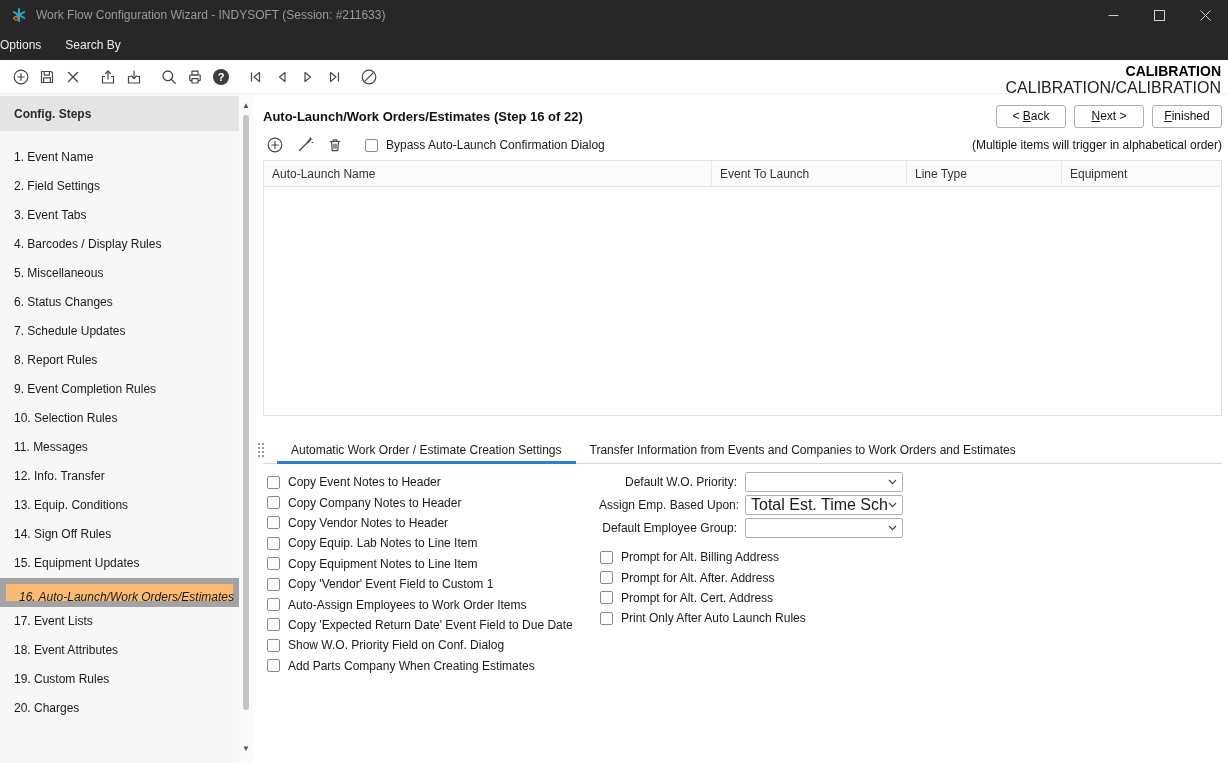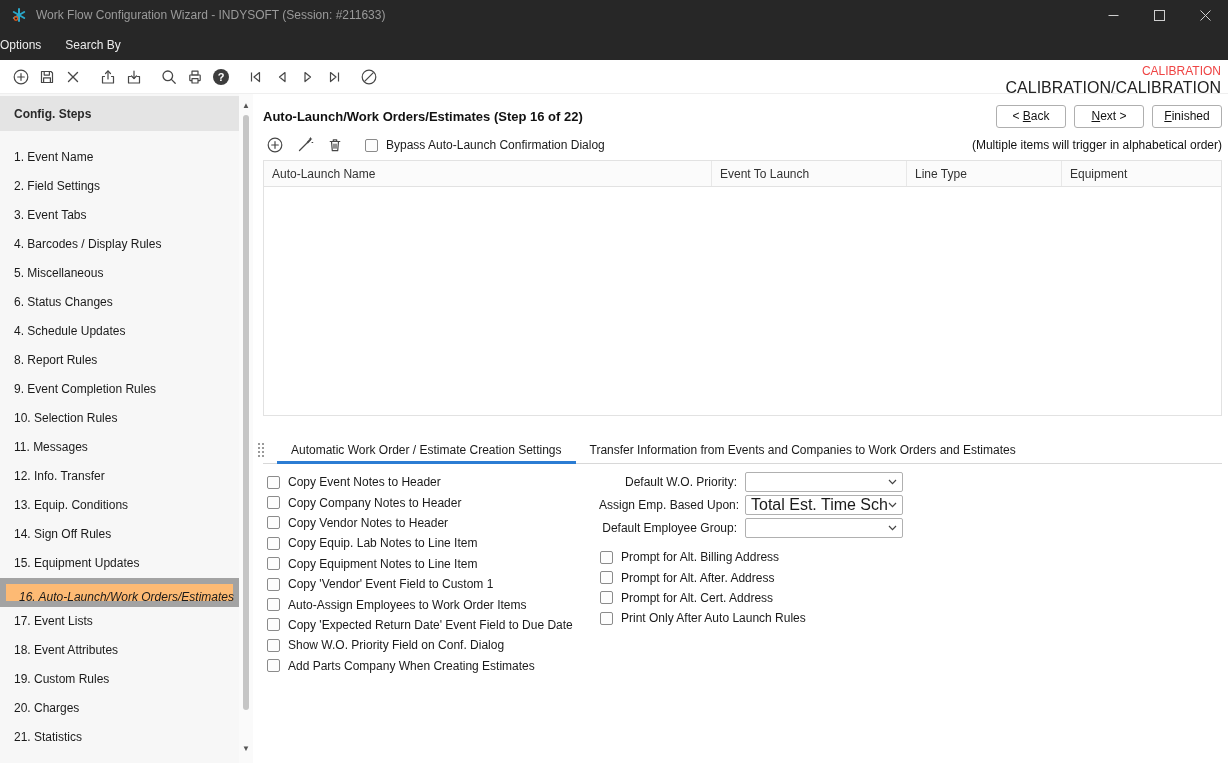--- a/index.html
+++ b/index.html
@@ -21,21 +21,21 @@
 
   
   .toolbar { height:34px; background:#fff; display:flex; align-items:center; padding-left:8px;
              position:relative; border-bottom:1px solid #efefef; }
   .tb { width:26px; height:26px; border:none; background:transparent; display:flex;
         align-items:center; justify-content:center; cursor:default; }
   .tb.gap { margin-left:9px; }
   .help-badge { width:16px; height:16px; border-radius:50%; background:#3d3d3d; color:#fff;
                 font-size:11px; font-weight:bold; display:flex; align-items:center; justify-content:center; }
   .brand { position:absolute; right:7px; top:3px; text-align:right; }
-  .brand1 { font-size:12px; font-weight:normal; color:#ef4444; line-height:16px; }
+  .brand1 { font-size:14px; font-weight:bold; color:#000000; line-height:16px; }
   .brand2 { font-size:16px; color:#222; }
 
   
   .app-body { display:flex; height:669px; }
 
   .sidebar { width:239px; background:#f7f7f7; padding-top:2px; }
   .side-header { height:35px; background:#e4e4e4; display:flex; align-items:center; padding-left:14px;
                  font-weight:bold; font-size:12px; color:#2a2a2a; margin-bottom:12px; }
   .side-item { height:29px; line-height:27px; padding-left:13px; font-size:12px; color:#1a1a1a;
                border:1px solid transparent; white-space:nowrap; cursor:default; }
@@ -226,35 +226,34 @@
 
     <div class="sidebar">
       <div class="side-header">Config. Steps</div>
       <div class="side-list">
           <div class="side-item">1. Event Name</div>
           <div class="side-item">2. Field Settings</div>
           <div class="side-item">3. Event Tabs</div>
           <div class="side-item">4. Barcodes / Display Rules</div>
           <div class="side-item">5. Miscellaneous</div>
           <div class="side-item">6. Status Changes</div>
-          <div class="side-item">4. Schedule Updates</div>
+          <div class="side-item">7. Schedule Updates</div>
           <div class="side-item">8. Report Rules</div>
           <div class="side-item">9. Event Completion Rules</div>
           <div class="side-item">10. Selection Rules</div>
           <div class="side-item">11. Messages</div>
           <div class="side-item">12. Info. Transfer</div>
           <div class="side-item">13. Equip. Conditions</div>
           <div class="side-item">14. Sign Off Rules</div>
           <div class="side-item">15. Equipment Updates</div>
           <div class="side-item selected">16. Auto-Launch/Work Orders/Estimates</div>
           <div class="side-item">17. Event Lists</div>
           <div class="side-item">18. Event Attributes</div>
           <div class="side-item">19. Custom Rules</div>
           <div class="side-item">20. Charges</div>
-          <div class="side-item">21. Statistics</div>
         </div>
     </div>
 
     <div class="side-scroll">
       <div class="sb-arrow up">▲</div>
       <div class="sb-thumb"></div>
       <div class="sb-arrow down">▼</div>
     </div>
 
     <div class="main">

